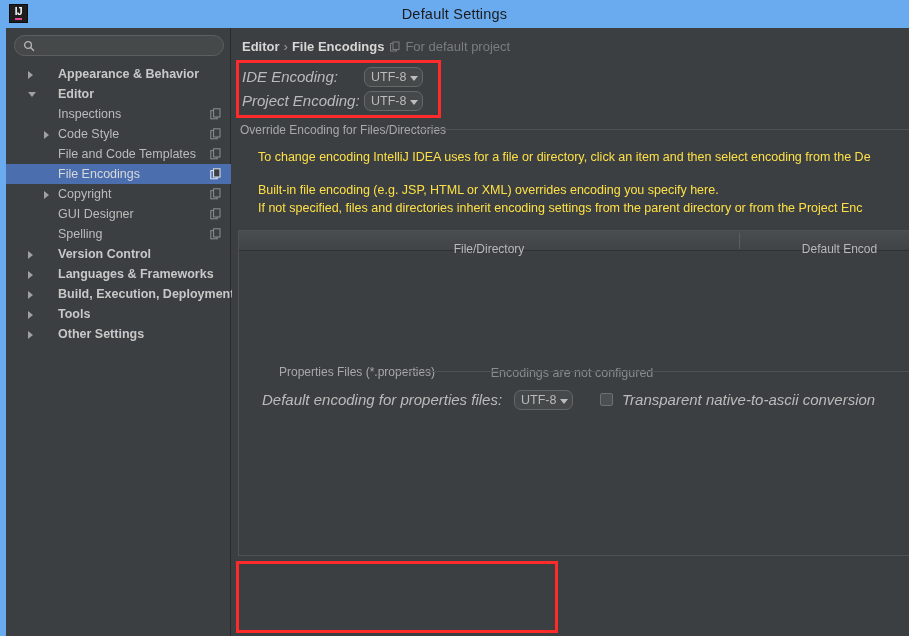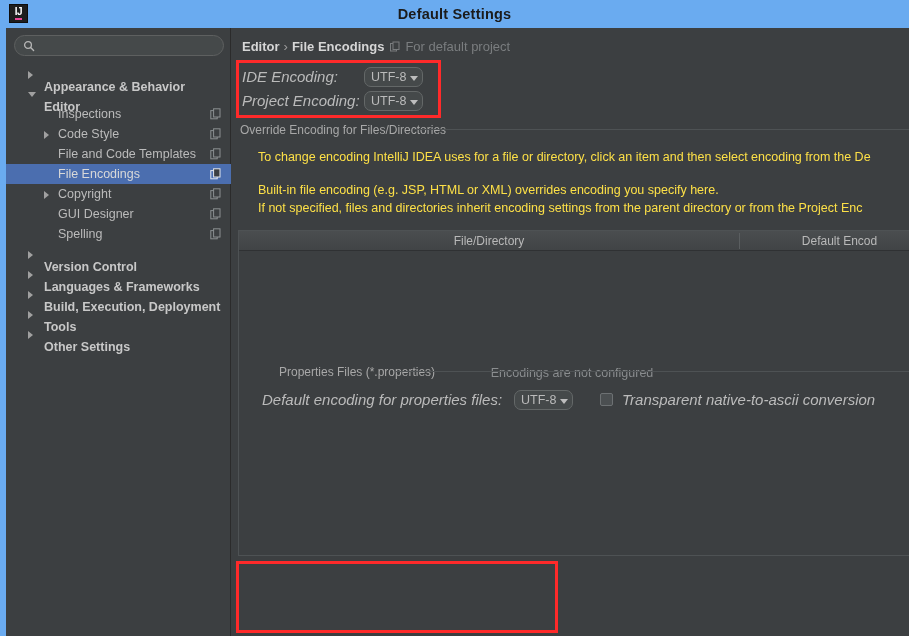--- a/index.html
+++ b/index.html
@@ -30,21 +30,20 @@
   }
   #title-text {
     position: absolute;
     left: 0; top: 0;
     width: 909px; height: 28px;
     line-height: 28px;
     text-align: center;
     color: #1b1b1b;
     font-size: 14.5px;
     letter-spacing: .2px;
-    font-weight: bold;
   }
   #app-icon {
     position: absolute;
     left: 9px; top: 4px;
     width: 19px; height: 19px;
     background: #1e1e1e;
     border: 1px solid #0d0d0d;
     display: flex;
     align-items: center;
     justify-content: center;
@@ -137,21 +136,21 @@
   }
   .tree-row.bold .tree-label { font-weight: bold; color: #c8c8c8; }
   .copy-icon {
     position: absolute;
     right: 9px; top: 4px;
     width: 12px; height: 12px;
   }
 
   
   .d0 .arrow { left: 22px; }
-  .d0 .tree-label { left: 38px; margin-top: 13px; }
+  .d0 .tree-label { left: 52px; }
   .d1 .arrow { left: 38px; }
   .d1 .tree-label { left: 52px; }
 
   
   #panel {
     position: absolute;
     left: 226px; top: 0;
     width: 677px; height: 608px;
     background: #3c3f41;
     overflow: hidden;
@@ -240,21 +239,21 @@
   }
   #table-head {
     position: absolute;
     left: 0; top: 0;
     width: 700px; height: 20px;
     background: linear-gradient(#4a4d4f, #414446);
     border-bottom: 1px solid #2f3133;
   }
   .th {
     position: absolute;
-    top: 0; height: 20px;
+    top: 8px; height: 20px;
     line-height: 20px;
     text-align: center;
     color: #b9b9b9;
     font-size: 12px;
     white-space: nowrap;
   }
   .th-div {
     position: absolute;
     top: 2px; height: 16px;
     width: 1px;

